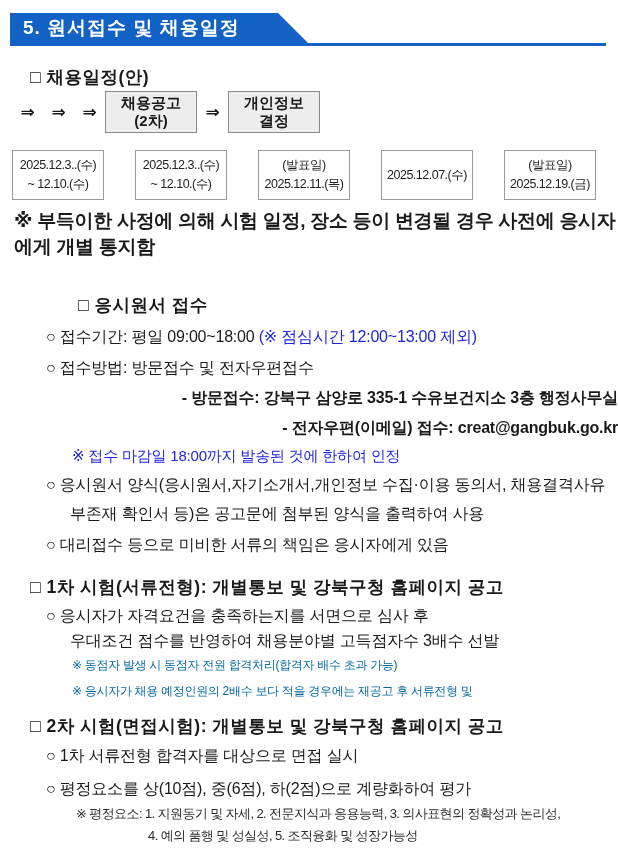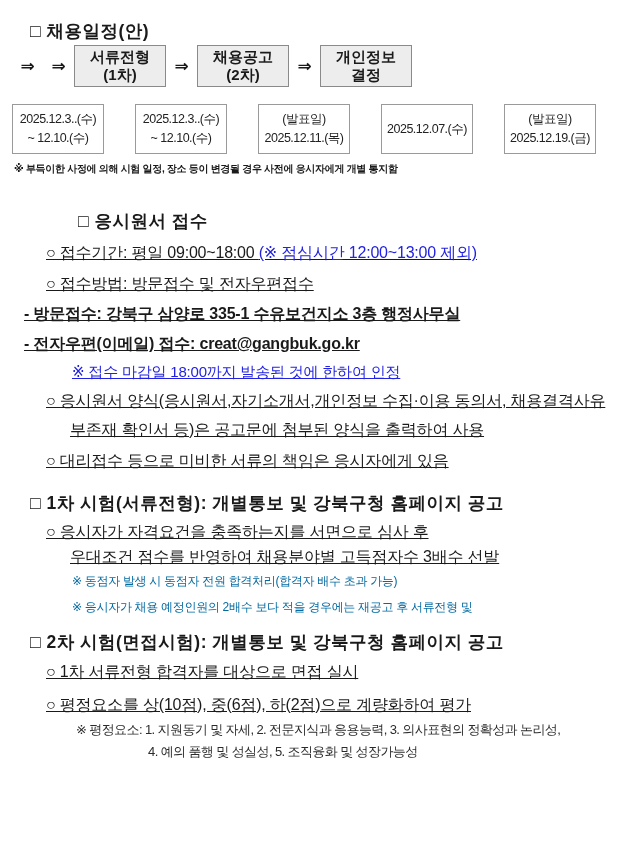--- a/index.html
+++ b/index.html
@@ -37,51 +37,53 @@
     font-size:15px; font-weight:bold; line-height:1.2;
   }
   .dbox {
     height:50px; background:#ffffff; border:1px solid #9a9a9a;
     font-size:12.5px; line-height:1.5; color:#222222; letter-spacing:-0.5px;
   }
   .fspace {
     width:31px; display:flex; align-items:center; justify-content:center;
     font-size:17px; font-weight:bold;
   }
-  .flow-note { margin:8px 0 0 14px; font-size:10px; font-weight:bold; letter-spacing:-0.3px; }
+  .flow-note { margin:8px 0 0 14px; font-size:19px; font-weight:bold; letter-spacing:-0.3px; }
   
   .sec-head { margin-left:30px; }
-  .li  { font-size:16px; line-height:22px; letter-spacing:-0.2px;text-decoration:underline; }
+  .li  { font-size:16px; line-height:22px; letter-spacing:-0.2px; }
   .l46 { margin-left:46px; }
-  .l58 { margin-left:24px; font-weight:bold; }
+  .l58 { margin-left:40px; font-weight:bold;text-align:right; }
   .l70 { margin-left:70px; }
   .l72 { margin-left:72px; }
   .l86 { margin-left:86px; }
   .blue { color:var(--accent-blue,#2222e0); }
   .note { font-size:12px; line-height:18px; letter-spacing:-0.3px; color:#0369a1; }
   .note-sm { font-size:13px; line-height:18px; letter-spacing:-0.6px; color:#2b2b2b; }
   
   .mt9 {margin-top:9px;} .mt8 {margin-top:8px;} .mt7 {margin-top:7px;}
   .mt6 {margin-top:6px;} .mt5 {margin-top:5px;} .mt4 {margin-top:4px;}
   .mt3 {margin-top:3px;} .mt11{margin-top:11px;} .mt14{margin-top:14px;}
   .mt19{margin-top:19px;} .mt33{margin-top:33px;padding-left:48px;}
 </style>
 </head>
 <body>
 
 <div class="page">
 
+  <div class="banner-wrap">
+    <div class="banner">5. 원서접수 및 채용일정</div>
+    <div class="banner-underline"></div>
+  </div>
 
   <div class="h-head h-schedule">□ 채용일정(안)</div>
 
   <div class="flow-row">
     <div class="fspace">⇒</div>
     <div class="fspace">⇒</div>
-    <div class="fcell fbox">서류전형
-(1차)</div>
     <div class="fspace">⇒</div>
     <div class="fcell fbox">채용공고
 (2차)</div>
     <div class="fspace">⇒</div>
     <div class="fcell fbox">개인정보
 결정</div>
   </div>
 
   <div class="date-row">
     <div class="fcell dbox">2025.12.3..(수)

